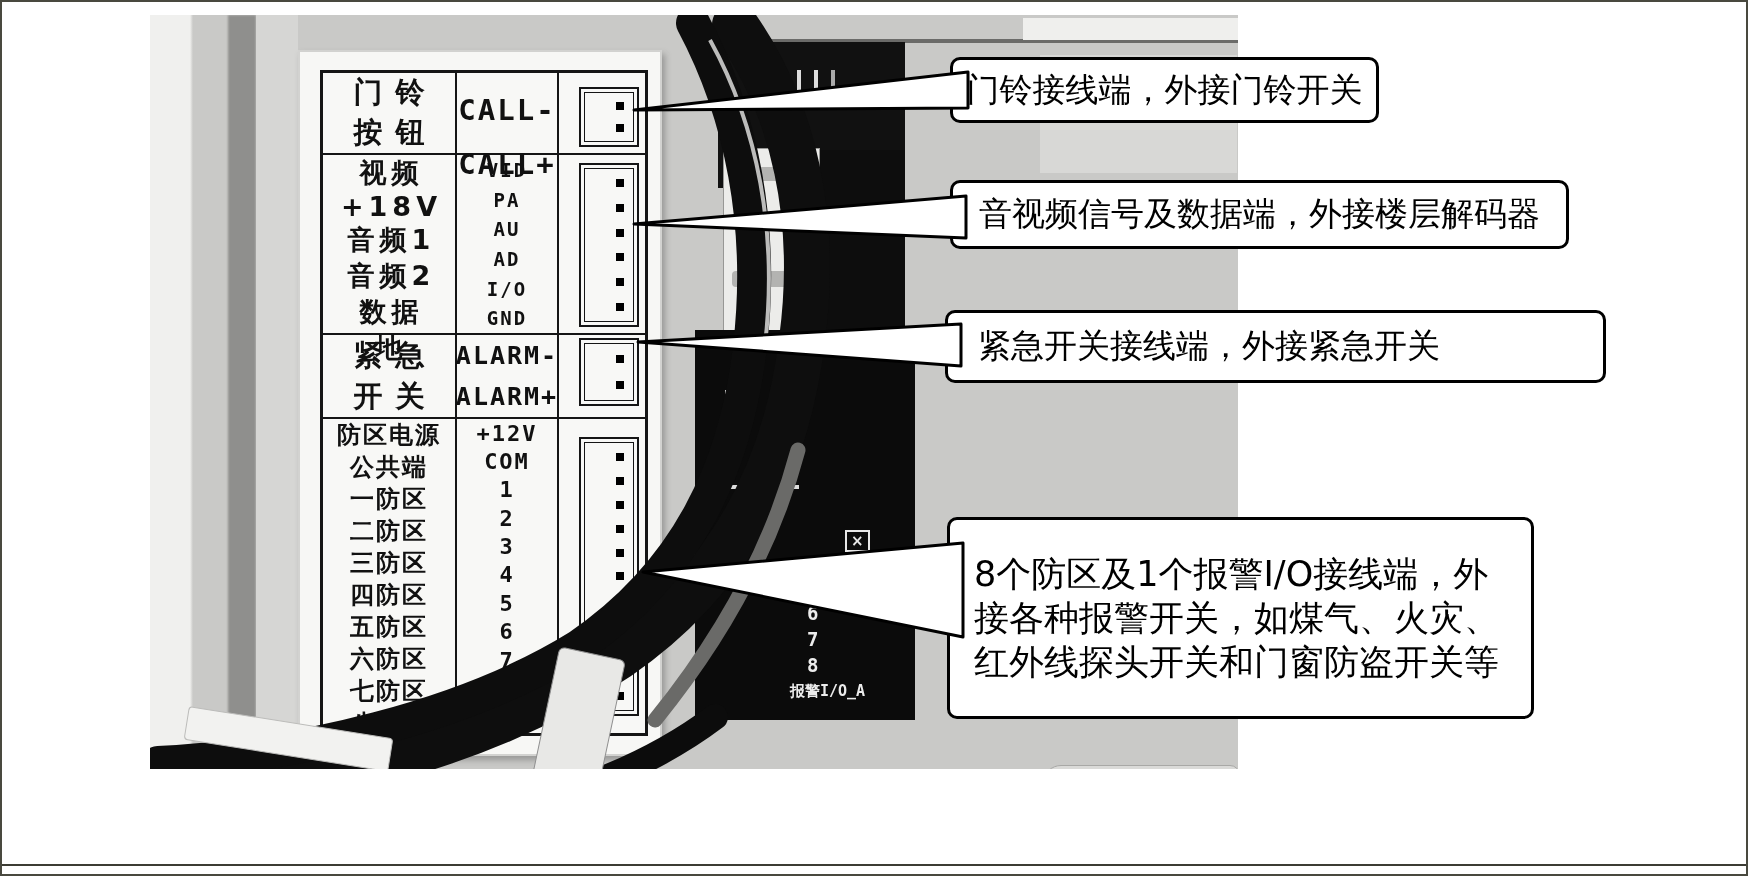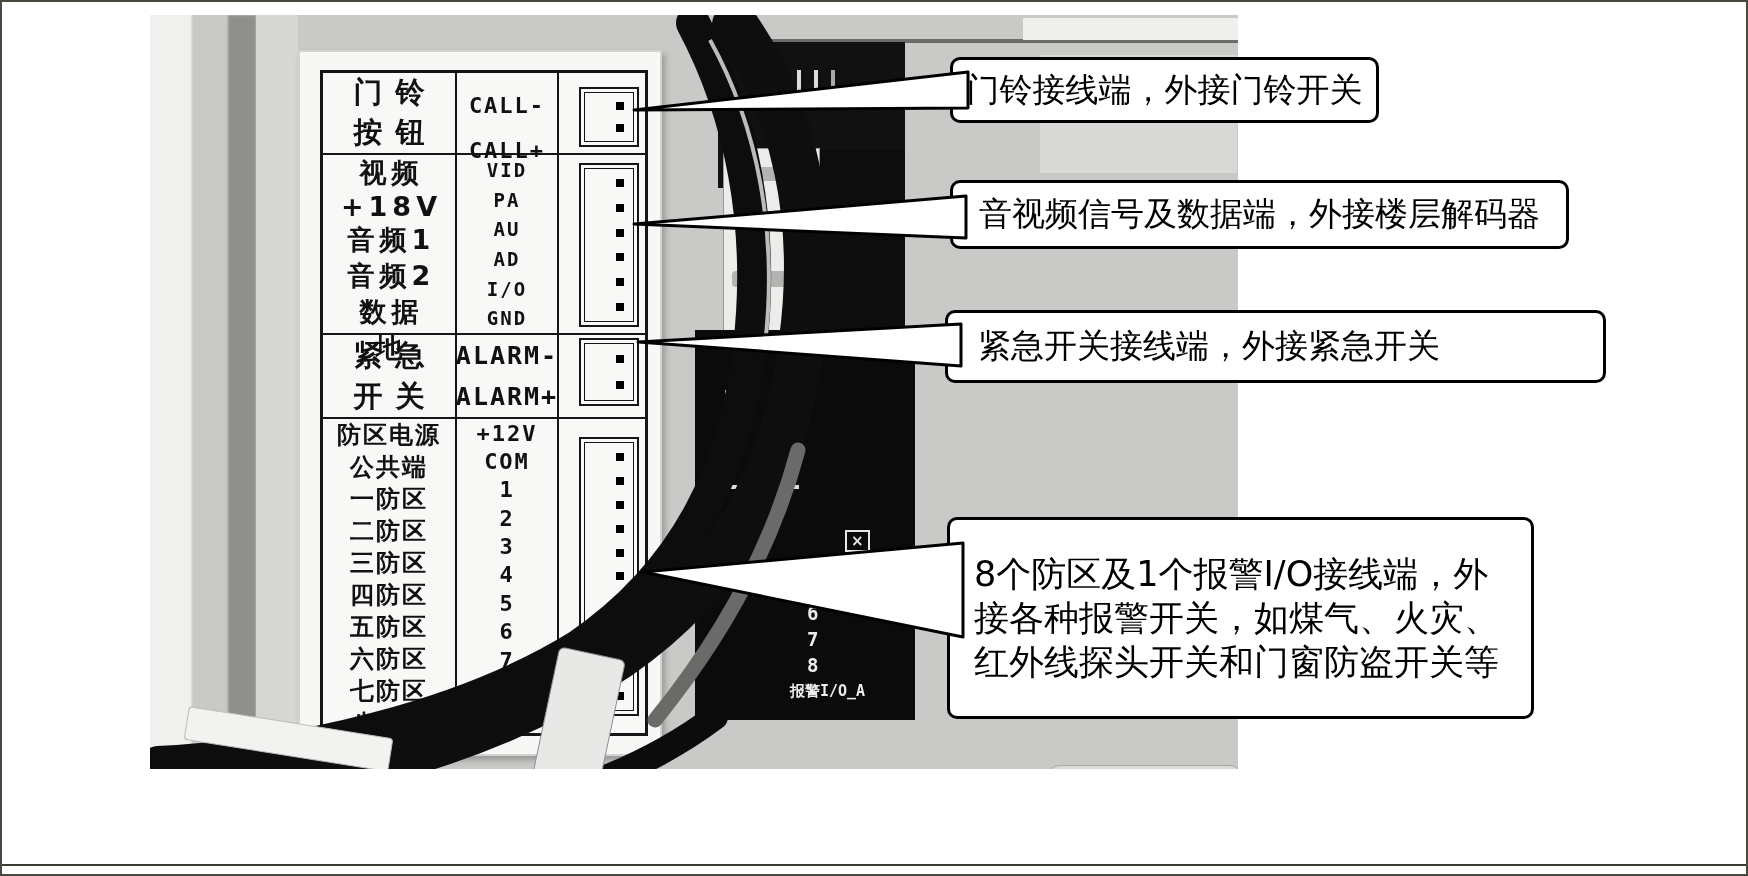--- a/index.html
+++ b/index.html
@@ -29,21 +29,21 @@
   .col-zh{width:132px;border-right:2px solid #151515;display:flex;flex-direction:column;justify-content:space-around;}
   .col-en{width:100px;border-right:2px solid #151515;display:flex;flex-direction:column;justify-content:space-around;}
   .col-conn{flex:1;position:relative;}
   .zh-row{flex:1;display:flex;align-items:center;justify-content:center;color:#111;font-weight:bold;}
   .en-row{flex:1;display:flex;align-items:center;justify-content:center;color:#111;
           font-family:"DejaVu Sans Mono",monospace;font-weight:bold;letter-spacing:2px;}
   .t-group:nth-child(1) .zh-row{font-size:29px;letter-spacing:13px;text-indent:13px;}
   .t-group:nth-child(2) .zh-row{font-size:27px;letter-spacing:5px;text-indent:5px;}
   .t-group:nth-child(3) .zh-row{font-size:29px;letter-spacing:13px;text-indent:13px;}
   .t-group:nth-child(4) .zh-row{font-size:24px;letter-spacing:2px;}
-  .t-group:nth-child(1) .en-row{font-size:22px;margin-top:20px;}
+  .t-group:nth-child(1) .en-row{font-size:29px;margin-top:20px;}
   .t-group:nth-child(2) .en-row{font-size:19px;}
   .t-group:nth-child(3) .en-row{font-size:25px;}
   .t-group:nth-child(4) .en-row{font-size:22px;}
   .conn-box{position:absolute;left:20px;width:56px;border:2px solid #151515;background:#f8f8f6;}
   .t-group:nth-child(1) .conn-box{top:14px;height:56px;}
   .t-group:nth-child(2) .conn-box{top:8px;height:160px;}
   .t-group:nth-child(3) .conn-box{top:3px;height:64px;}
   .t-group:nth-child(4) .conn-box{top:18px;height:275px;}
   .conn-inner{position:absolute;inset:3px;border:1px solid #151515;}
   .pins{position:absolute;top:6px;bottom:6px;right:13px;display:flex;flex-direction:column;justify-content:space-around;}

